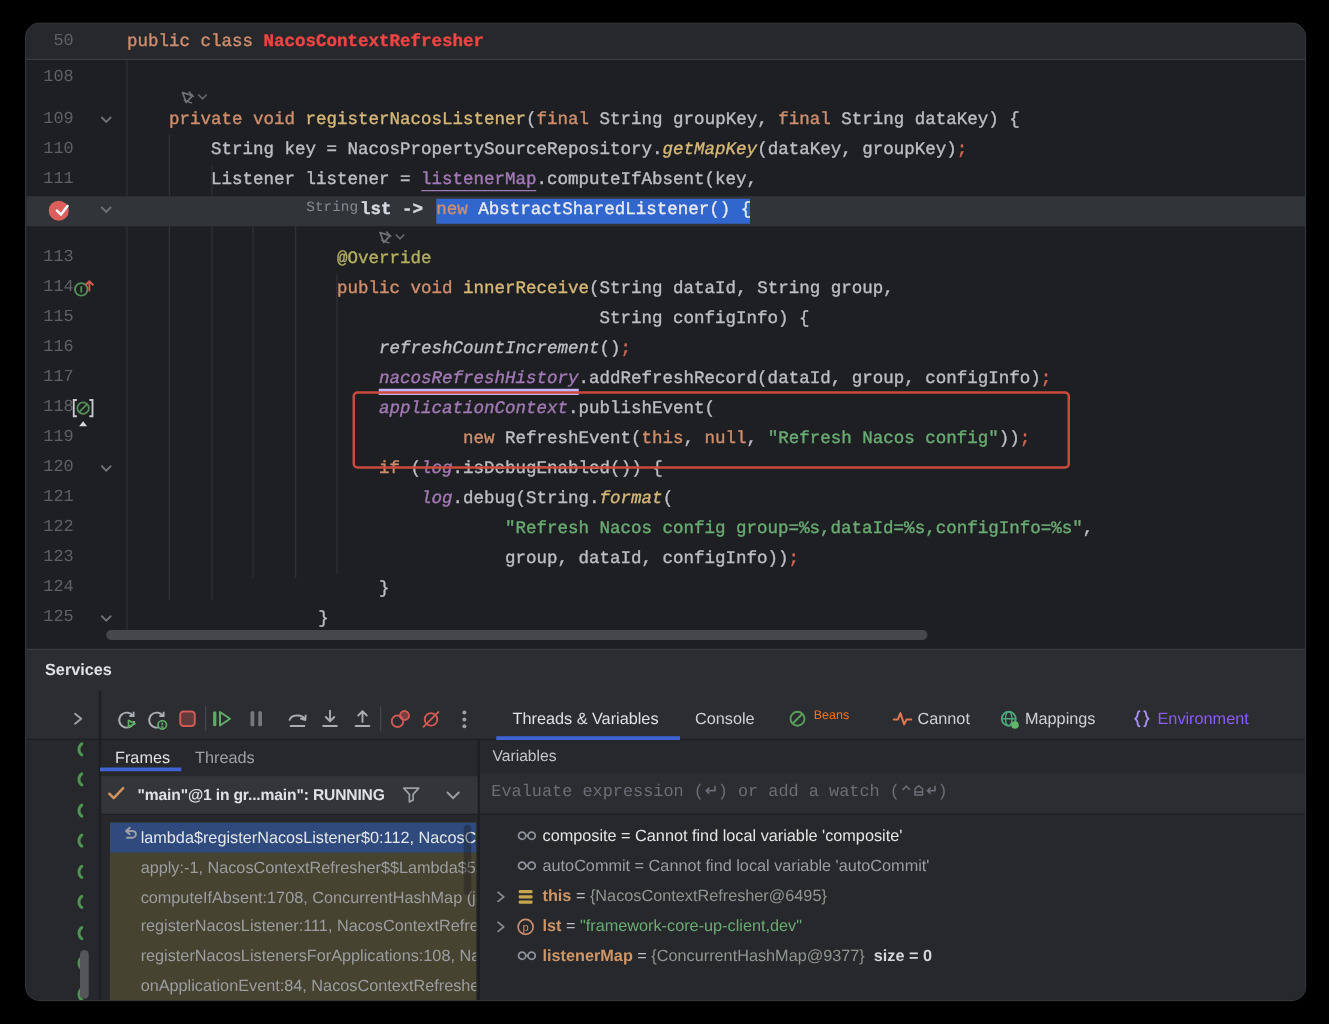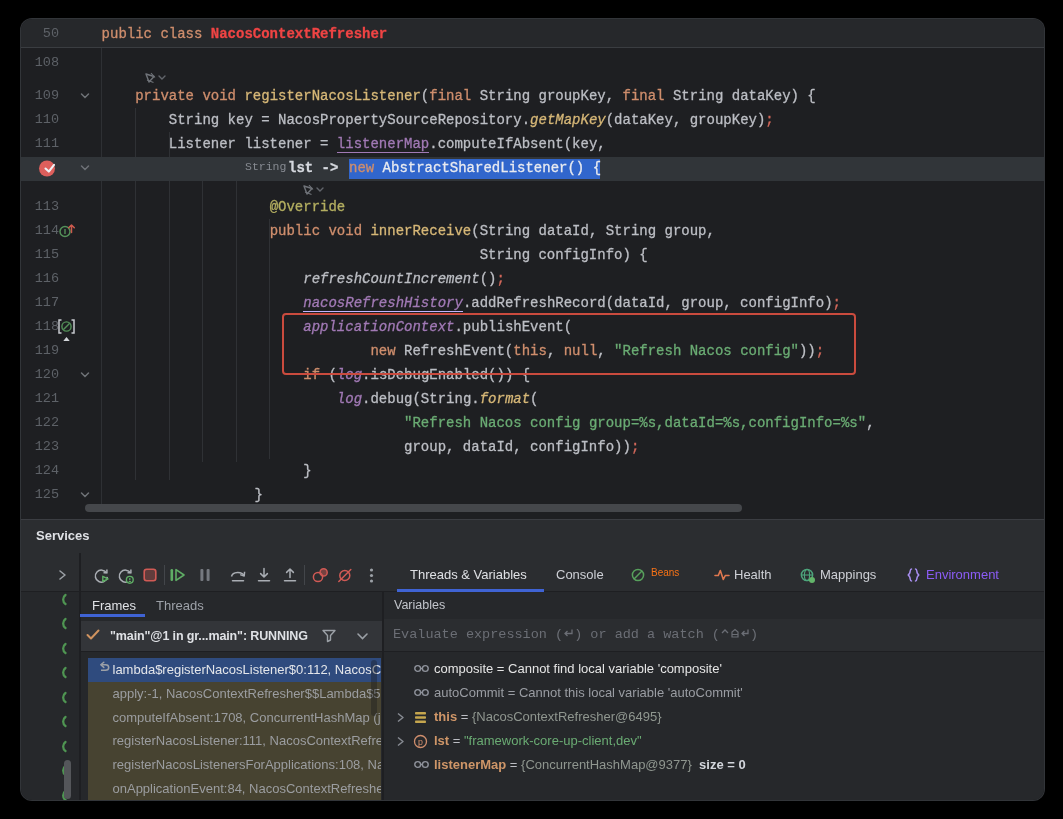--- a/index.html
+++ b/index.html
@@ -43,21 +43,21 @@
 <div class="mono" style="left:80.6px;top:65px">    <span class="kw">private void </span><span class="mt">registerNacosListener</span>(<span class="kw">final </span>String groupKey, <span class="kw">final </span>String dataKey) {</div>
 <div class="mono" style="left:80.6px;top:89px">        String key = NacosPropertySourceRepository.<span class="mt it">getMapKey</span>(dataKey, groupKey)<span class="sc">;</span></div>
 <div class="mono" style="left:80.6px;top:113px">        Listener listener = <span class="fd" style="border-bottom:1px solid #a179b5">listenerMap</span>.computeIfAbsent(key,</div>
 <div class="a hint" style="left:224px;top:141px;font:11.5px 'Liberation Mono',monospace;color:#868a91">String</div>
 <div class="mono" style="left:267px;top:137px;font-weight:bold;color:#d5d8de">lst -&gt;</div>
 <div class="mono" style="left:328px;top:137px;color:#e8eaf0"><span class="kw">new </span>AbstractSharedListener() {</div>
 <div class="mono" style="left:80.6px;top:176px">                    <span class="an">@Override</span></div>
 <div class="mono" style="left:80.6px;top:200px">                    <span class="kw">public void </span><span class="mt">innerReceive</span>(String dataId, String group,</div>
 <div class="mono" style="left:80.6px;top:224px">                                             String configInfo) {</div>
 <div class="mono" style="left:80.6px;top:248px">                        <span class="it">refreshCountIncrement</span>()<span class="sc">;</span></div>
-<div class="mono" style="left:80.6px;top:272px">                        <span class="fd it" style="border-bottom:1px solid #c4b5fd">nacosRefreshHistory</span>.addRefreshRecord(dataId, group, configInfo)<span class="sc">;</span></div>
+<div class="mono" style="left:80.6px;top:272px">                        <span class="fd it" style="border-bottom:5px solid #c4b5fd">nacosRefreshHistory</span>.addRefreshRecord(dataId, group, configInfo)<span class="sc">;</span></div>
 <div class="mono" style="left:80.6px;top:296px">                        <span class="fd it">applicationContext</span>.publishEvent(</div>
 <div class="mono" style="left:80.6px;top:320px">                                <span class="kw">new </span>RefreshEvent(<span class="kw">this</span>, <span class="kw">null</span>, <span class="st">"Refresh Nacos config"</span>))<span class="sc">;</span></div>
 <div class="mono" style="left:80.6px;top:344px">                        <span class="kw">if </span>(<span class="fd it">log</span>.isDebugEnabled()) {</div>
 <div class="mono" style="left:80.6px;top:368px">                            <span class="fd it">log</span>.debug(String.<span class="mt it">format</span>(</div>
 <div class="mono" style="left:80.6px;top:392px">                                    <span class="st">"Refresh Nacos config group=%s,dataId=%s,configInfo=%s"</span>,</div>
 <div class="mono" style="left:80.6px;top:416px">                                    group, dataId, configInfo))<span class="sc">;</span></div>
 <div class="mono" style="left:80.6px;top:440px">                        }</div>
 <div class="mono" style="left:233.5px;top:464px">}</div>
 <div class="a" style="left:58px;top:71px">
       <svg width="12" height="12" viewBox="0 0 12 12">
@@ -254,21 +254,21 @@
         <circle cx="8" cy="8" r="5.6" fill="none" stroke="#57a05c" stroke-width="1.5"></circle>
         <path d="M3.8 12.2 L12.2 3.8" stroke="#57a05c" stroke-width="1.5"></path>
       </svg>
     </div>
 <div class="a ui" style="left:630px;top:548px;font-size:10px;color:#f97316">Beans</div>
 <div class="a" style="left:693px;top:548px">
       <svg width="16" height="16" viewBox="0 0 16 16">
         <polyline points="1,8.5 4.3,8.5 6.3,3.5 9.3,12.5 11.3,8.5 15,8.5" fill="none" stroke="#e0784f" stroke-width="1.6" stroke-linejoin="round" stroke-linecap="round"></polyline>
       </svg>
     </div>
-<div class="a ui" style="left:713px;top:548px;font-size:13px;color:#ced0d6">Health</div>
+<div class="a ui" style="left:713px;top:548px;font-size:13px;color:#ced0d6">Cannot</div>
 <div class="a" style="left:778px;top:548px">
       <svg width="17" height="17" viewBox="0 0 17 17">
         <circle cx="8" cy="8" r="5.6" fill="none" stroke="#4da57c" stroke-width="1.5"></circle>
 <ellipse cx="8" cy="8" rx="2.6" ry="5.6" fill="none" stroke="#4da57c" stroke-width="1.1"></ellipse>
 <path d="M2.6 8 h10.8" stroke="#4da57c" stroke-width="1.1"></path>
 <circle cx="13" cy="13" r="3" fill="#63b56a"></circle>
       </svg>
     </div>
 <div class="a ui" style="left:799px;top:548px;font-size:13px;color:#ced0d6">Mappings</div>
 <div class="a" style="left:885px;top:548px">
@@ -330,21 +330,21 @@
       </svg>
     </div>
 <div class="a ui" style="left:413px;top:641.5px;font-size:13px;white-space:pre"><span style="color:#e5e5e5">composite = Cannot find local variable 'composite'</span></div>
 <div class="a" style="left:392px;top:666.5px">
       <svg width="17" height="13" viewBox="0 0 17 13">
         <circle cx="4.7" cy="6.5" r="2.9" fill="none" stroke="#8e929b" stroke-width="1.4"></circle>
         <circle cx="12.3" cy="6.5" r="2.9" fill="none" stroke="#8e929b" stroke-width="1.4"></circle>
         <path d="M7.6 6.5 h1.8" stroke="#8e929b" stroke-width="1.4"></path>
       </svg>
     </div>
-<div class="a ui" style="left:413px;top:665.5px;font-size:13px;white-space:pre"><span style="color:#9a9da3">autoCommit = Cannot this local variable 'autoCommit'</span></div>
+<div class="a ui" style="left:413px;top:665.5px;font-size:13px;white-space:pre"><span style="color:#9a9da3">autoCommit = Cannot find local variable 'autoCommit'</span></div>
 <div class="a" style="left:374px;top:692.5px">
       <svg width="11" height="11" viewBox="0 0 11 11">
         <polyline points="3,1.5 8,5.5 3,9.5" fill="none" stroke="#878b92" stroke-width="1.5" stroke-linejoin="round"></polyline>
       </svg>
     </div>
 <div class="a" style="left:392px;top:690.5px">
       <svg width="15" height="15" viewBox="0 0 15 15">
         <rect x="2" y="2" width="11" height="2.6" rx="0.8" fill="#c5a64e"></rect>
         <rect x="2" y="6.2" width="11" height="2.6" rx="0.8" fill="#c5a64e"></rect>
         <rect x="2" y="10.4" width="11" height="2.6" rx="0.8" fill="#c5a64e"></rect>

